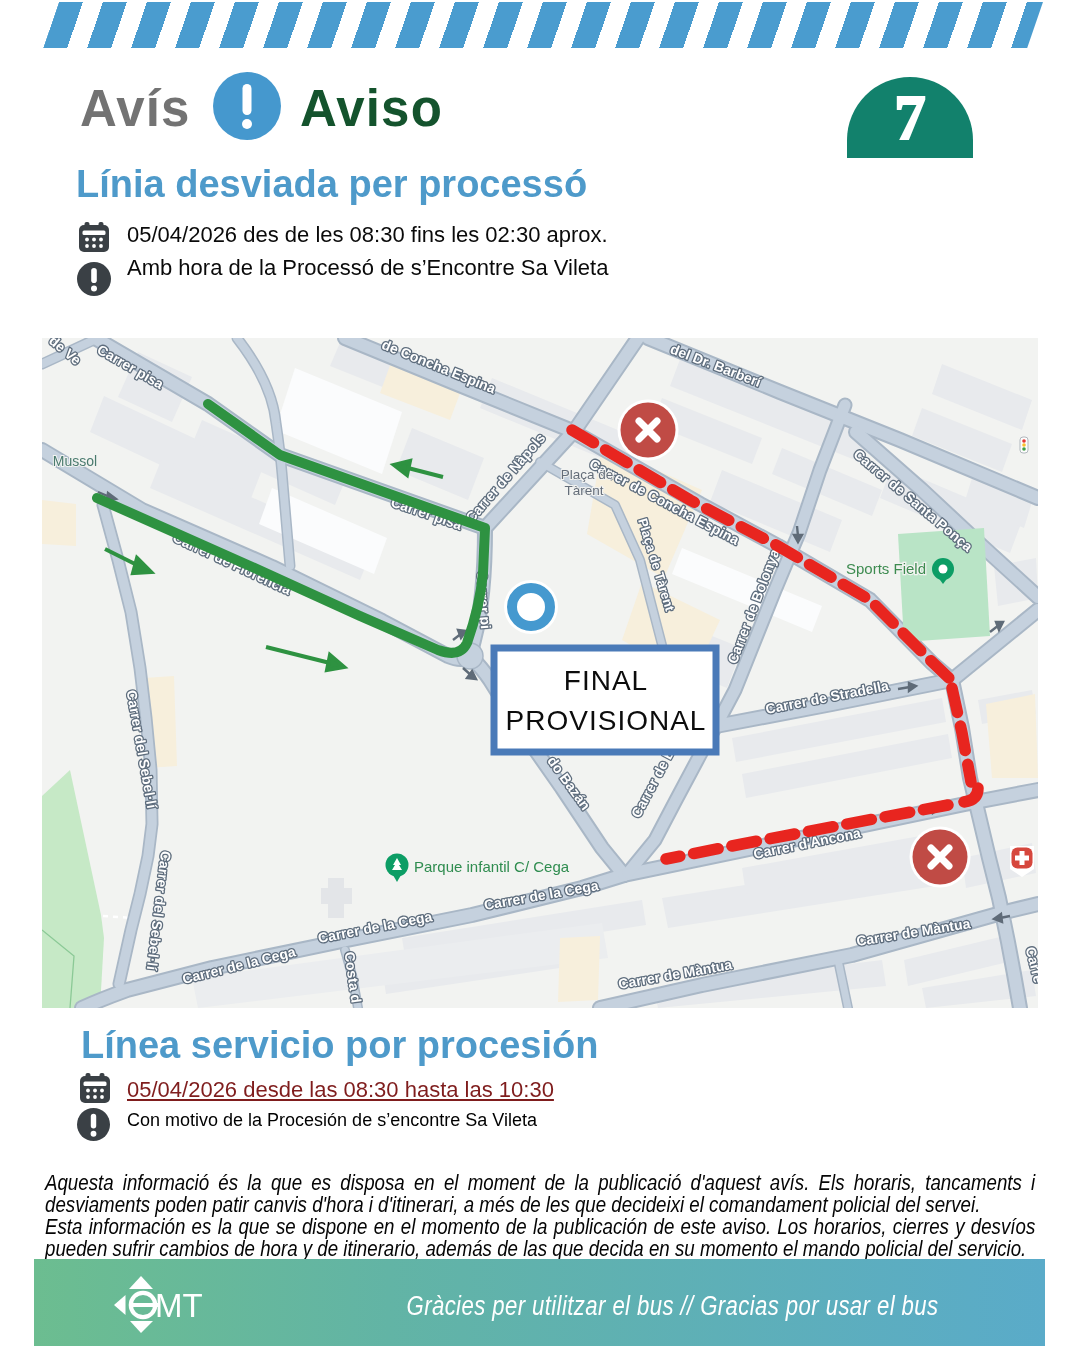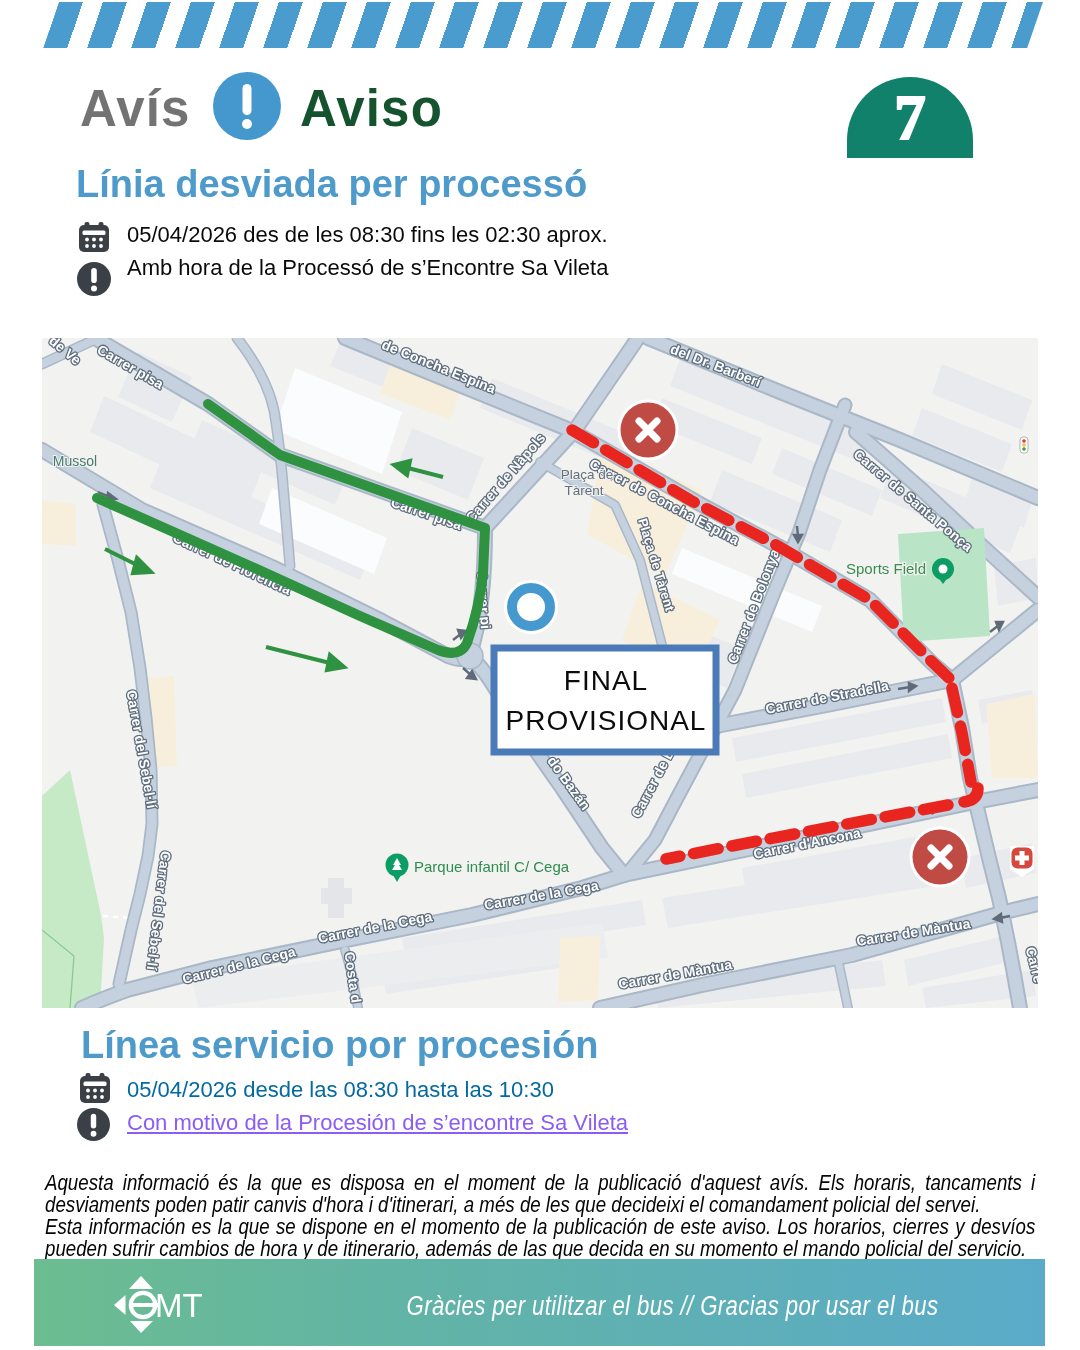--- a/index.html
+++ b/index.html
@@ -319,29 +319,29 @@
   <g fill="#ffffff">
     <circle cx="9" cy="17.5" r="1.9"></circle>
       <circle cx="16" cy="17.5" r="1.9"></circle>
       <circle cx="23" cy="17.5" r="1.9"></circle>
     <circle cx="9" cy="24" r="1.9"></circle>
       <circle cx="16" cy="24" r="1.9"></circle>
       <circle cx="23" cy="24" r="1.9"></circle>
   </g>
 </svg>
 
-<div class="abs" style="left:127px;top:1077px;font-size:22px;color:#0369a1;">05/04/2026 desde las 08:30 hasta las 10:30</div>
+<div class="abs" style="left:127px;top:1077px;font-size:22px;color:#7f1d1d;text-decoration:underline;">05/04/2026 desde las 08:30 hasta las 10:30</div>
 
 <svg class="abs" style="left:77px;top:1108px;" width="33" height="33" viewBox="0 0 34 34">
   <circle cx="17" cy="17" r="17" fill="#3a4045"></circle>
   <rect x="14.2" y="6" width="5.6" height="15" rx="2.8" fill="#ffffff"></rect>
   <circle cx="17" cy="26.5" r="3" fill="#ffffff"></circle>
 </svg>
 
-<div class="abs" style="left:127px;top:1110px;font-size:22px;color:#8b5cf6;text-decoration:underline;">Con motivo de la Procesión de s’encontre Sa Vileta</div>
+<div class="abs" style="left:127px;top:1110px;font-size:18px;color:#000000;">Con motivo de la Procesión de s’encontre Sa Vileta</div>
 
 <div class="abs" style="left:45px;top:1172px;width:1165px;transform:scaleX(0.85);transform-origin:0 0;font-size:22px;line-height:21.8px;font-style:italic;color:#050505;text-align:justify;">Aquesta informació és la que es disposa en el moment de la publicació d'aquest avís. Els horaris, tancaments i desviaments poden patir canvis d'hora i d'itinerari, a més de les que decideixi el comandament policial del servei.</div>
 
 <div class="abs" style="left:45px;top:1216px;width:1165px;transform:scaleX(0.85);transform-origin:0 0;font-size:22px;line-height:21.8px;font-style:italic;color:#050505;text-align:justify;">Esta información es la que se dispone en el momento de la publicación de este aviso. Los horarios, cierres y desvíos pueden sufrir cambios de hora y de itinerario, además de las que decida en su momento el mando policial del servicio.</div>
 
 <div class="abs" style="left:34px;top:1259px;width:1011px;height:87px;background:linear-gradient(90deg,#6cbd90 0%,#62b4a5 35%,#5aabc9 100%);"></div>
 
 <svg class="abs" style="left:114px;top:1272px;" width="96" height="64" viewBox="0 0 96 64">
   <g fill="#ffffff">
     <polygon points="27,4 15,17 39,17"></polygon>

